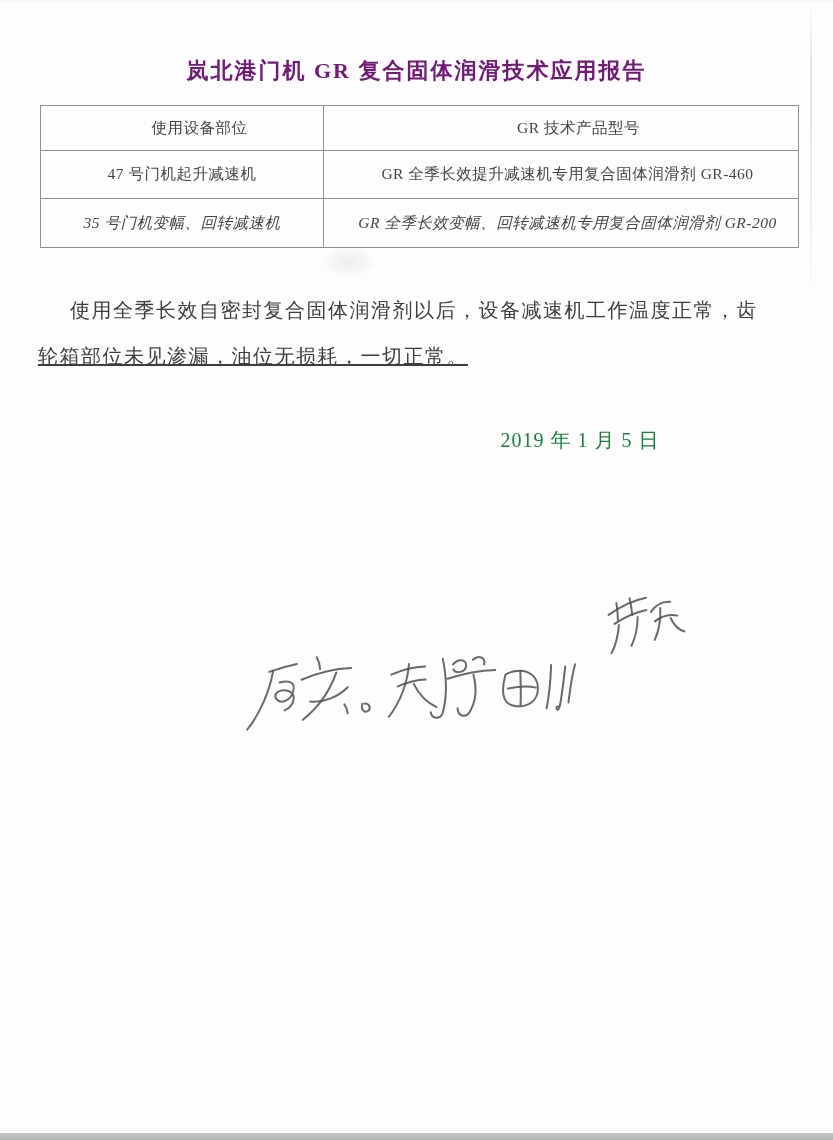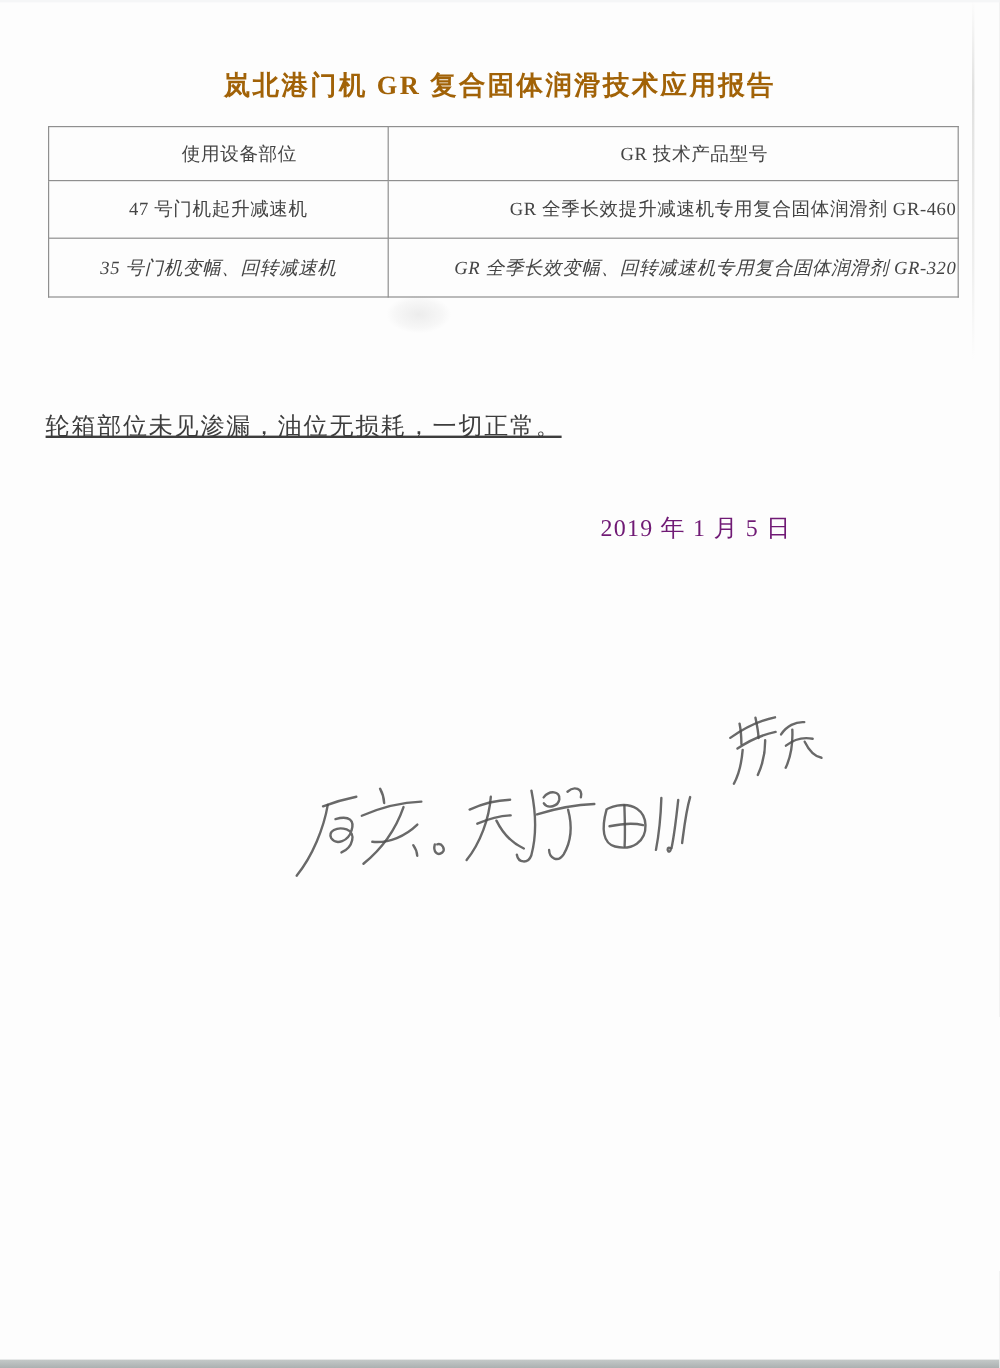--- a/index.html
+++ b/index.html
@@ -9,57 +9,57 @@
     background:#fdfdfd;
     overflow:hidden;
     font-family:"Liberation Serif","DejaVu Serif",serif;
     color:#3d3d3d;
   }
   .abs{position:absolute;}
   #doc-title{
     top:56px;left:0;width:833px;
     text-align:center;
     font-size:22px;font-weight:700;
-    letter-spacing:2px;color:#a16207;
+    letter-spacing:2px;color:#701a75;
   }
   #equipment-table{
     top:105px;left:40px;
     border-collapse:collapse;
     table-layout:fixed;
     width:682px;
     font-size:15.5px;
     letter-spacing:0.5px;
     color:#444444;
   }
   #equipment-table td{
     border:1px solid #8f8f8f;
     vertical-align:middle;
     background:transparent;
   }
   #equipment-table .col-part{width:245px;text-align:center;}
   #equipment-table .col-product{width:437px;}
   #equipment-table .center{text-align:center;}
-  #equipment-table .left{text-align:right;padding-left:14px;}
+  #equipment-table .left{text-align:center;padding-left:14px;}
   #equipment-table tr.hdr td{height:42px;padding-left:36px;}
   #equipment-table tr.r1 td{height:45px;}
   #equipment-table tr.r2 td{height:46px;font-style:italic;}
   .para-line{
     left:38px;width:760px;
     font-size:20px;
     letter-spacing:1.5px;
     line-height:28px;
     color:#3d3d3d;
   }
   #para-line-1{top:296px;padding-left:32px;}
   #para-line-2{top:342px;text-decoration:underline;}
   #doc-date{
     top:427px;left:450px;width:260px;
     text-align:center;
     font-size:20px;letter-spacing:1px;
-    color:#701a75;
+    color:#15803d;
   }
   .hand-svg path{
     fill:none;
     stroke:#4f4f4f;
     stroke-width:2;
     stroke-linecap:round;
     stroke-linejoin:round;
     opacity:0.85;
   }
   #approval-note{
@@ -103,27 +103,28 @@
         <tr class="hdr">
       <td class="col-part center">使用设备部位</td>
       <td class="col-product center">GR 技术产品型号</td>
     </tr>
     <tr class="r1">
       <td class="col-part center">47 号门机起升减速机</td>
       <td class="col-product left">GR 全季长效提升减速机专用复合固体润滑剂 GR-460</td>
     </tr>
     <tr class="r2">
       <td class="col-part center">35 号门机变幅、回转减速机</td>
-      <td class="col-product left">GR 全季长效变幅、回转减速机专用复合固体润滑剂 GR-320</td>
+      <td class="col-product left">GR 全季长效变幅、回转减速机专用复合固体润滑剂 GR-200</td>
     </tr>
   </tbody>
     </table>
 
   <div id="smudge" class="abs"></div>
 
+  <div id="para-line-1" class="abs para-line">使用全季长效自密封复合固体润滑剂以后，设备减速机工作温度正常，齿</div>
   <div id="para-line-2" class="abs para-line">轮箱部位未见渗漏，油位无损耗，一切正常。</div>
 
   <div id="doc-date" class="abs">2019 年 1 月 5 日</div>
 
   <svg id="approval-note" class="abs hand-svg" viewBox="0 0 100 60">
     <path d="M28,16 C42,10 56,7 68,7"></path>
     <path d="M38,6 C38,12 37,18 36,23"></path>
     <path d="M52,4 C52,10 52,16 51,21"></path>
     <path d="M32,26 C44,21 56,19 66,19"></path>
     <path d="M36,28 C33,38 29,47 23,54"></path>

